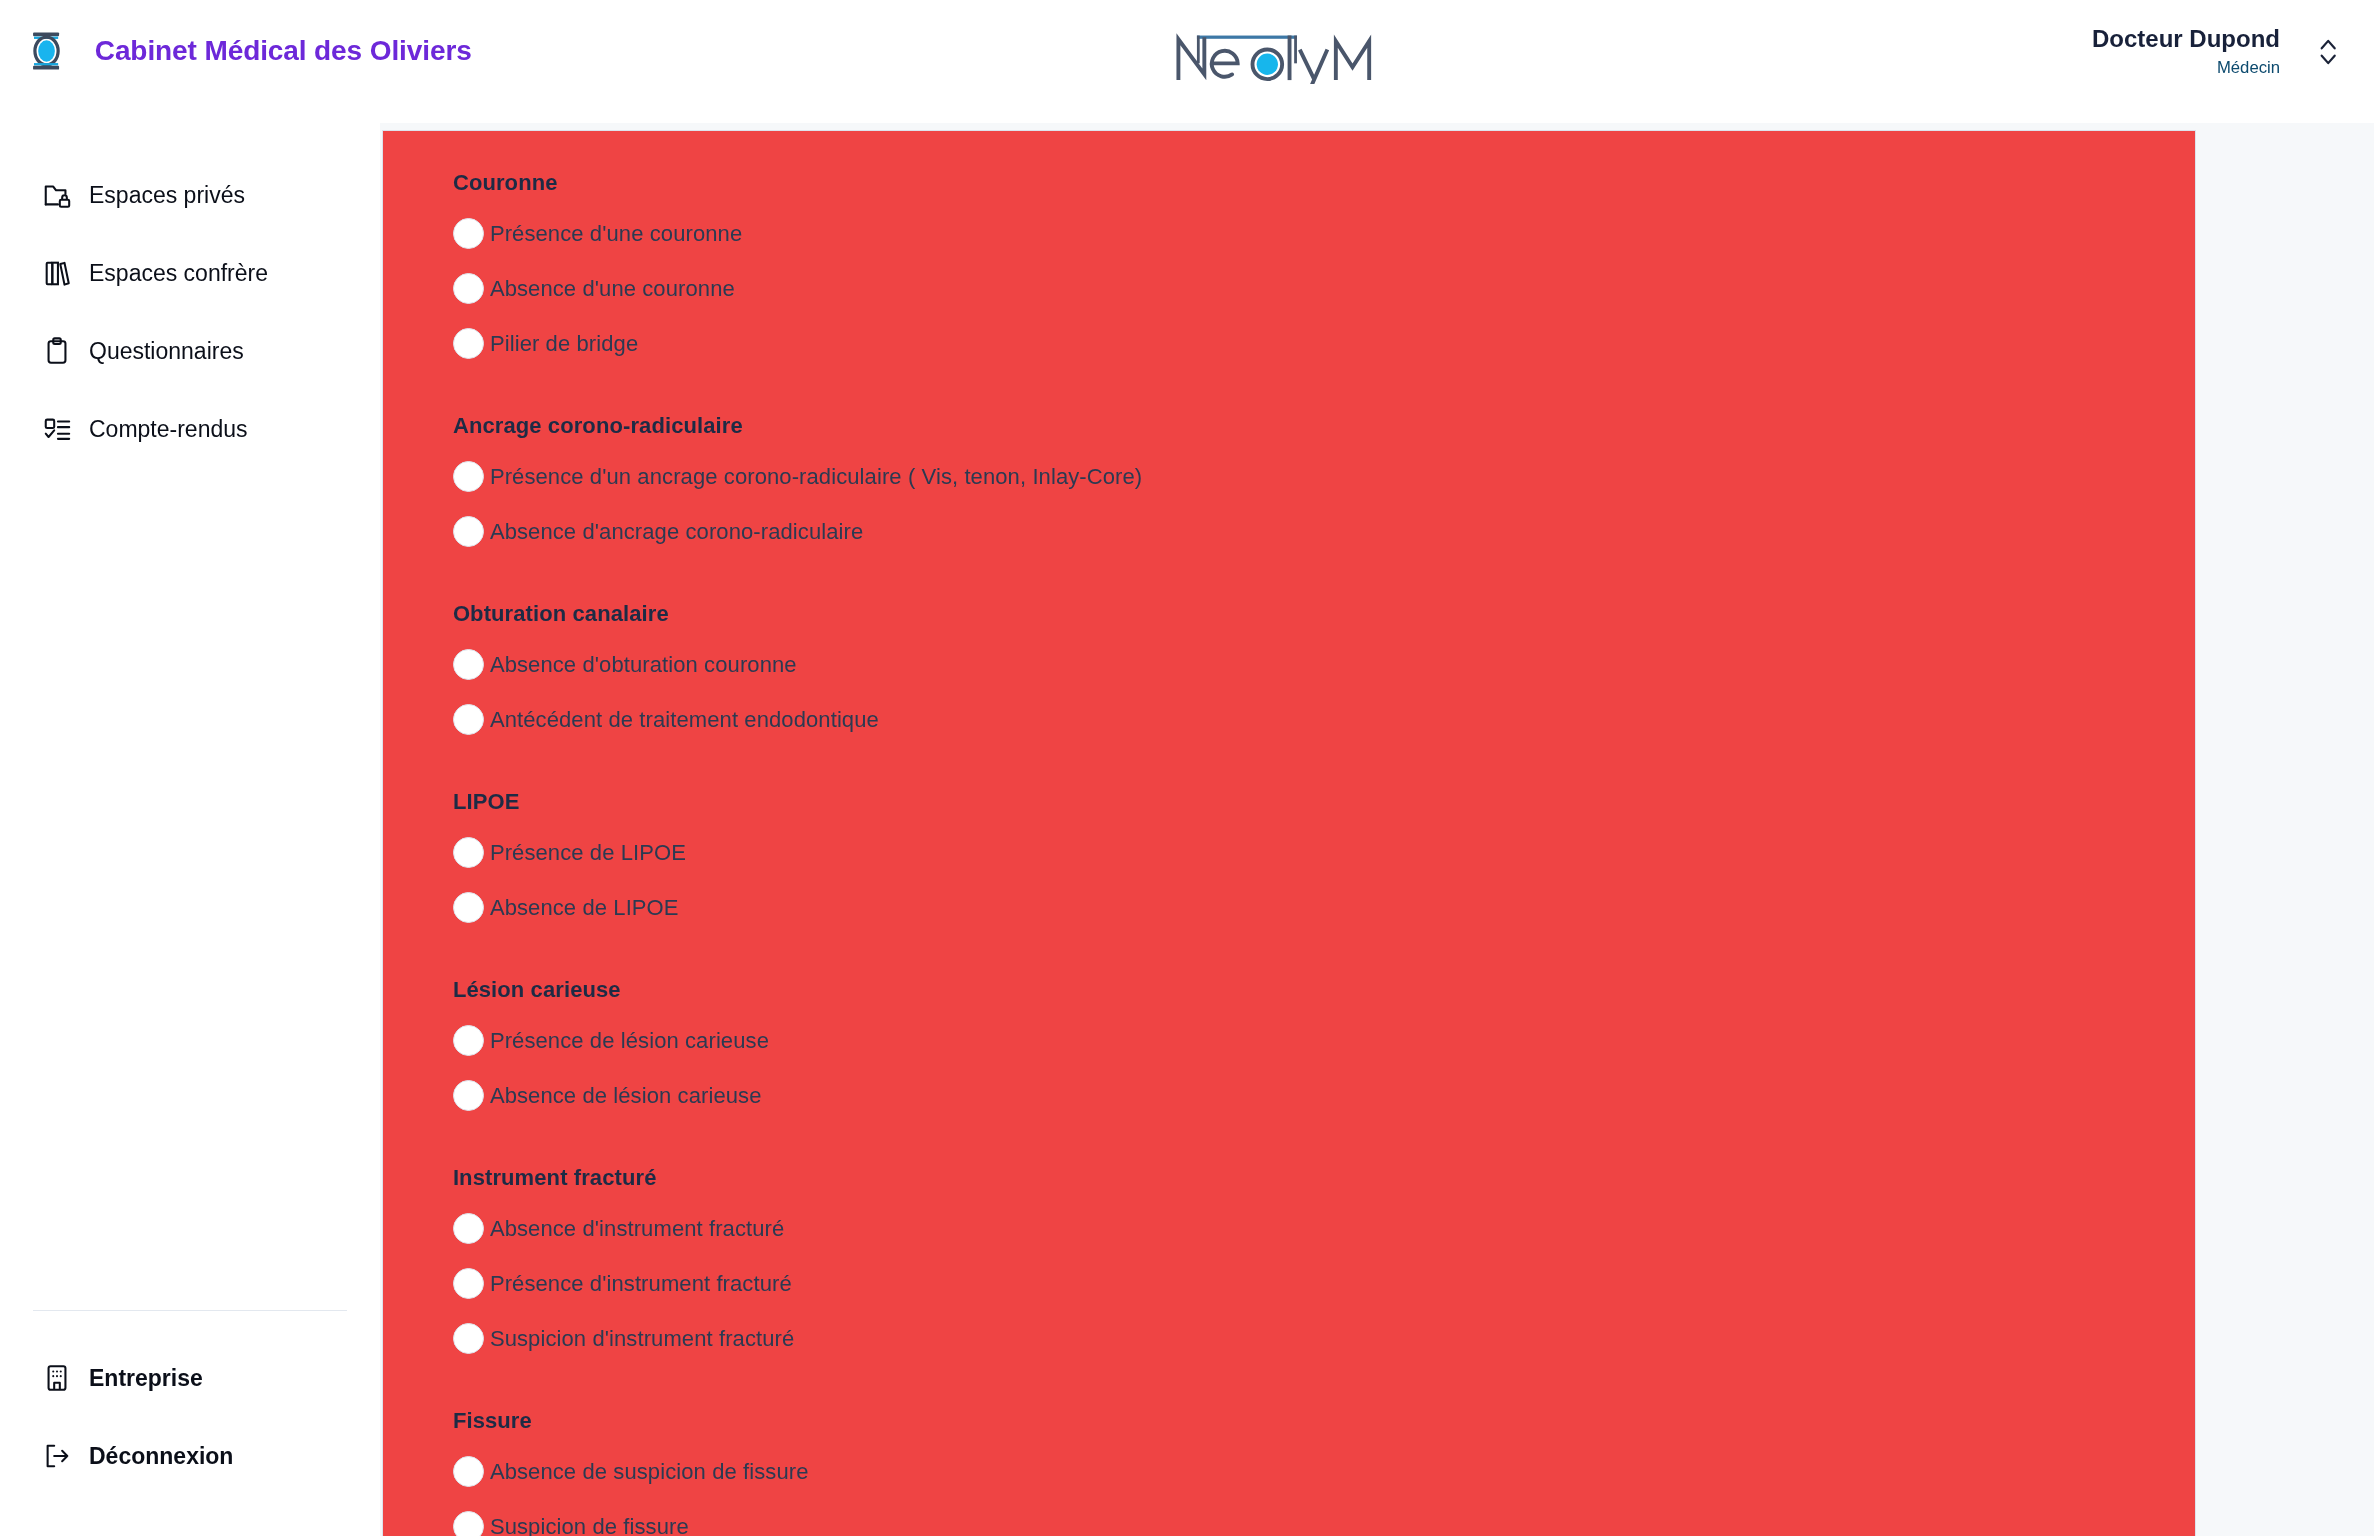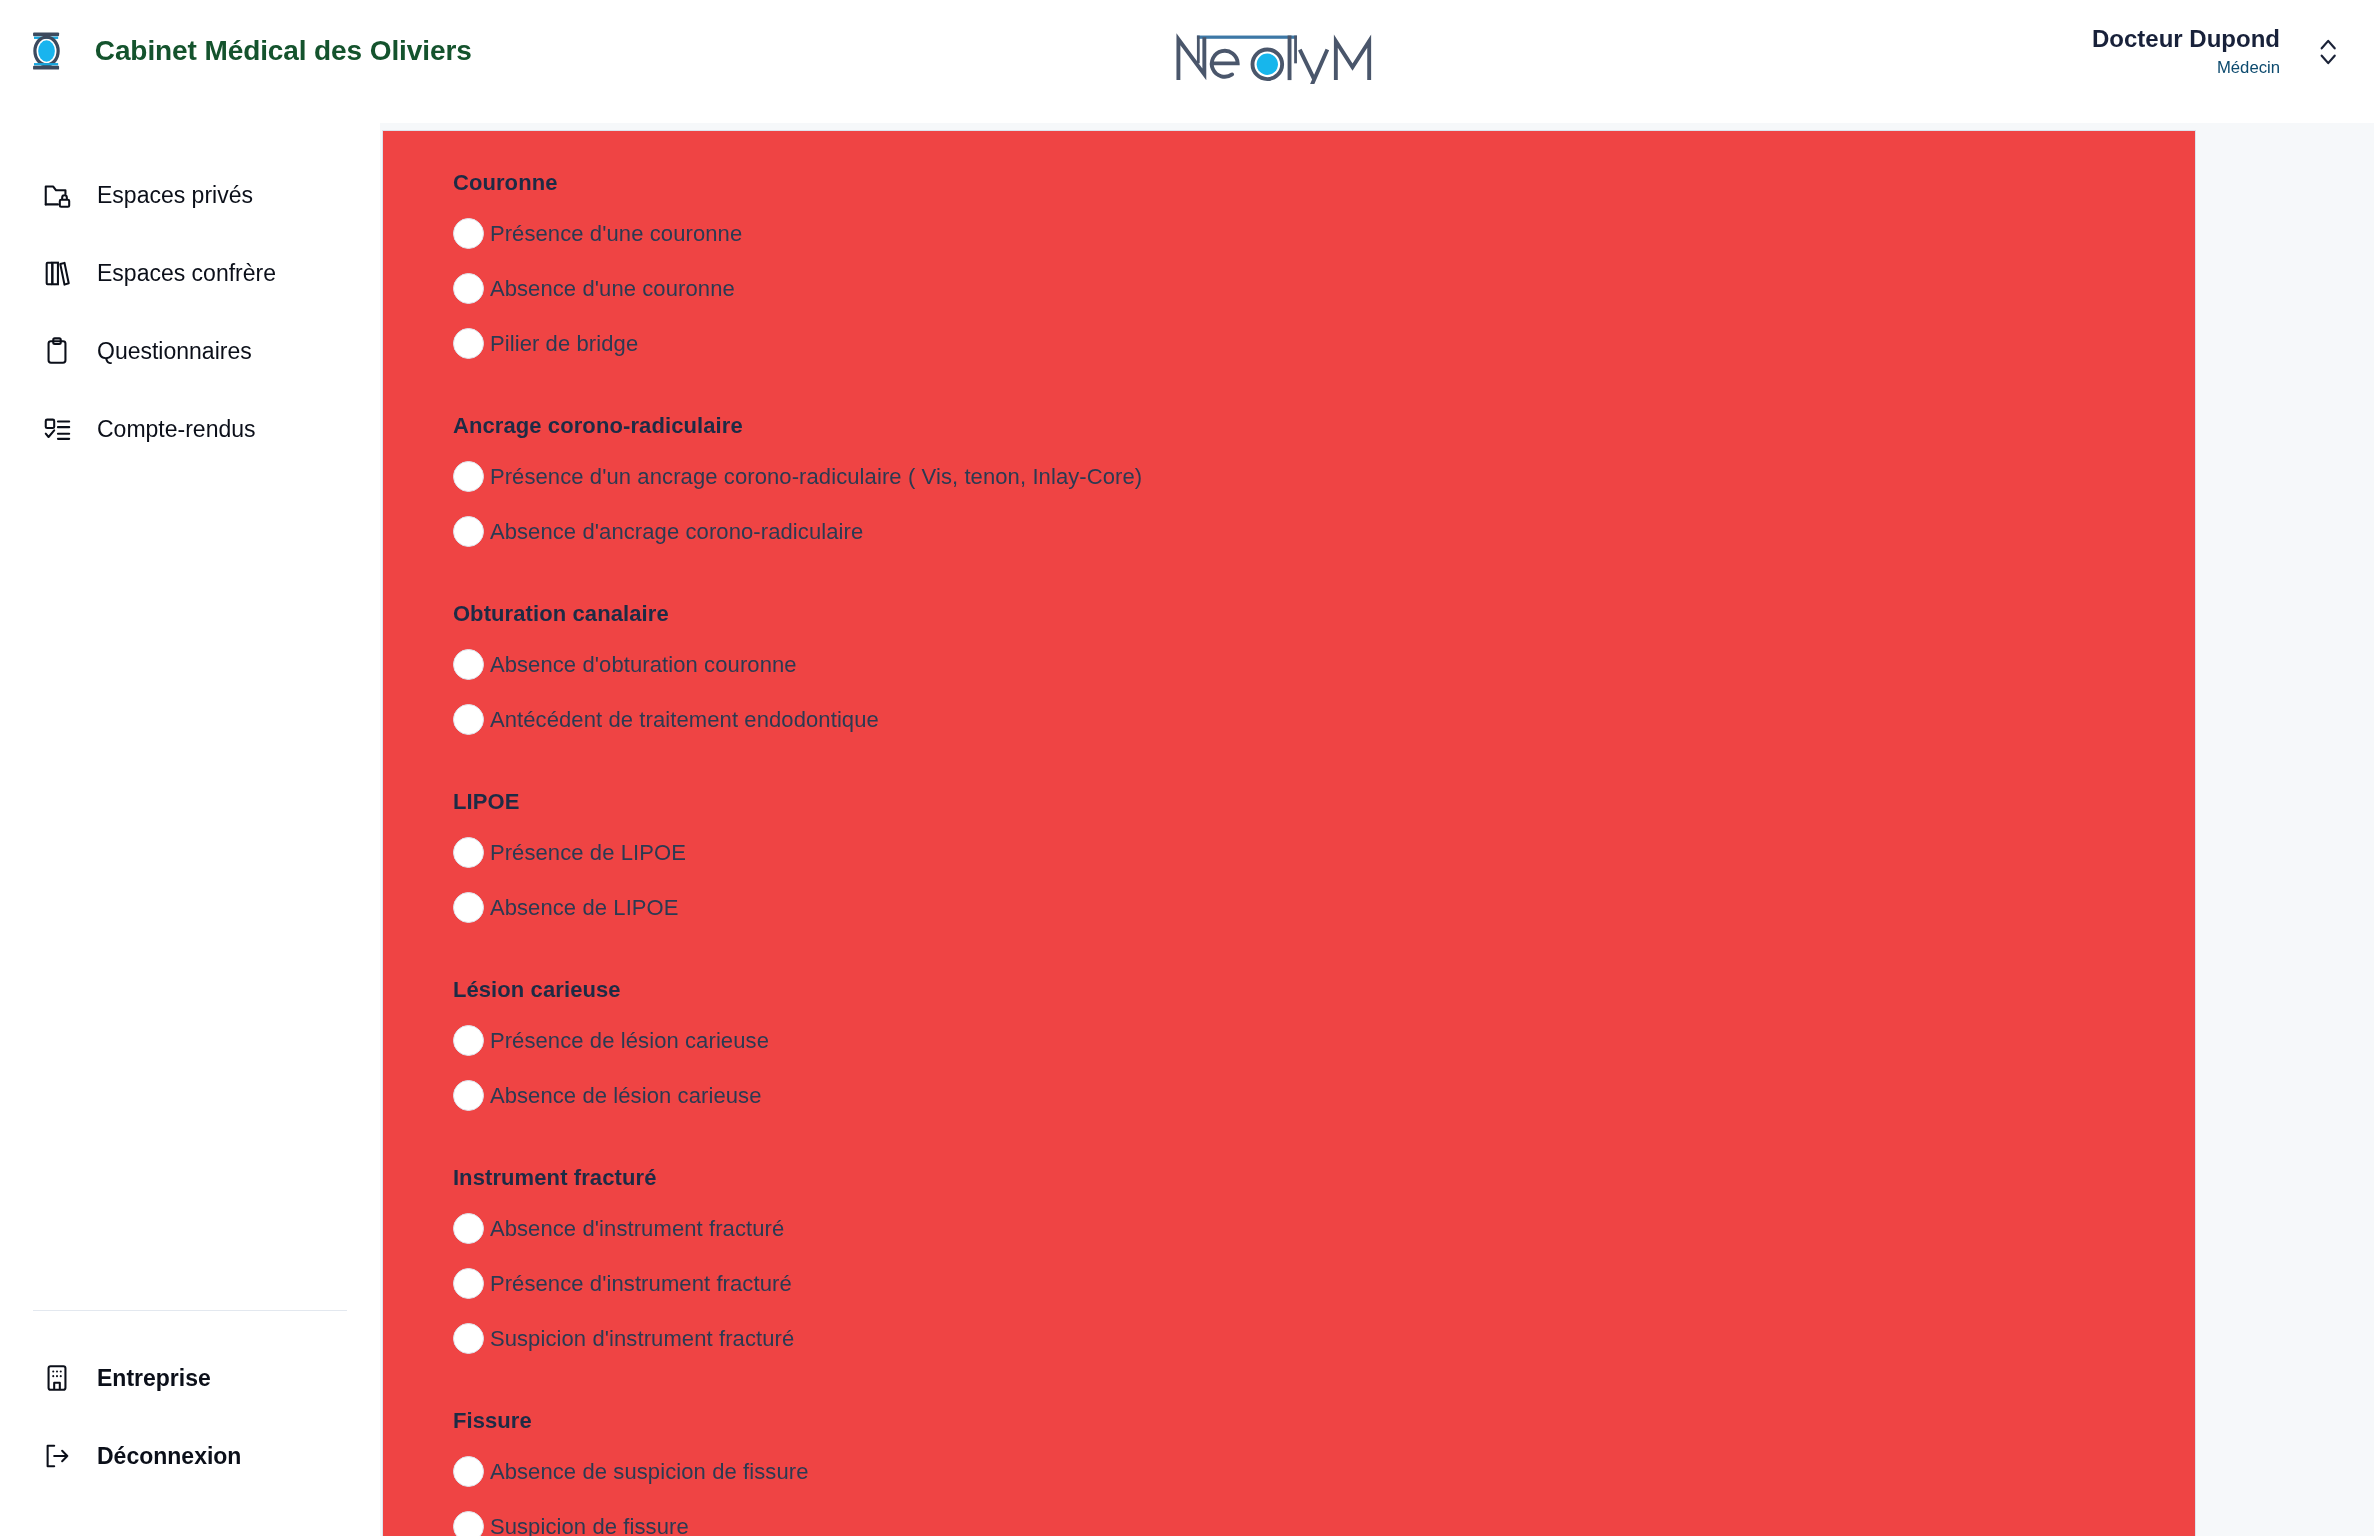--- a/index.html
+++ b/index.html
@@ -41,21 +41,21 @@
   .brand-logo {
     width: 54px; height: 54px;
     border-radius: 50%;
     background: #ffffff;
     display: flex; align-items: center; justify-content: center;
     flex: none;
   }
   .brand-title {
     font-size: 28px;
     font-weight: bold;
-    color: #14532d;
+    color: #6d28d9;
     letter-spacing: -0.1px;
     white-space: nowrap;
     text-align: right;
   }
 
   .product-logo {
     position: absolute;
     left: 1171px;
     top: 26px;
     width: 213px;
@@ -97,21 +97,21 @@
     left: 0;
     top: 123px;
     width: 380px;
     height: 1414px;
     background: #ffffff;
   }
   .nav-list { padding-top: 48px; }
   .nav-item {
     display: flex;
     align-items: center;
-    gap: 24px;
+    gap: 16px;
     height: 48px;
     padding-left: 41px;
     margin-bottom: 30px;
     cursor: pointer;
   }
   .nav-icon {
     width: 32px; height: 32px;
     display: flex; align-items: center; justify-content: center;
     flex: none;
   }

